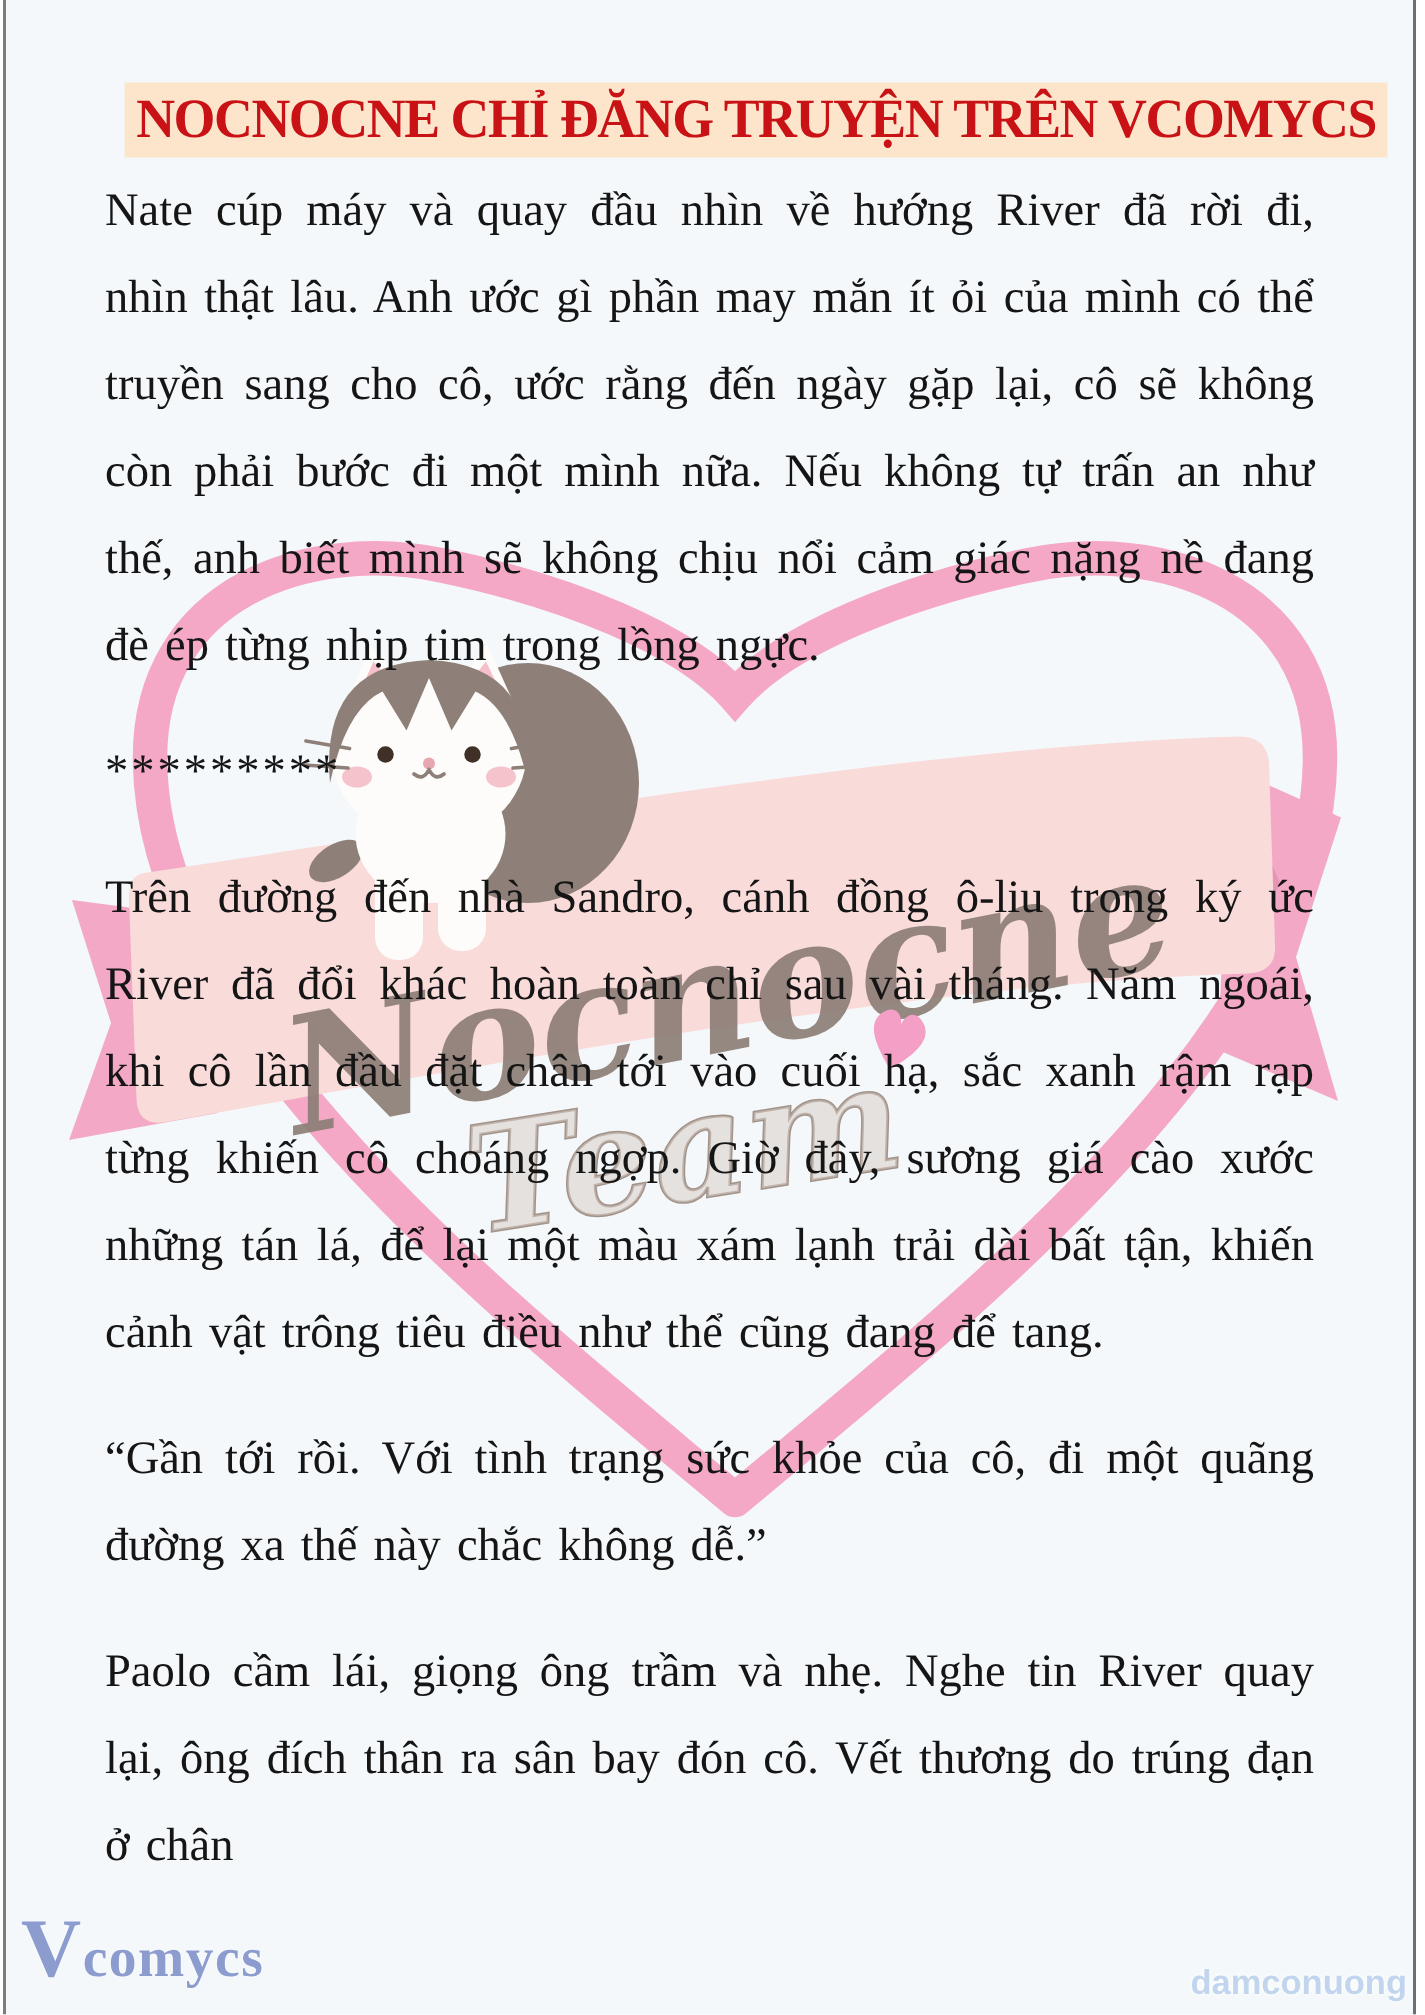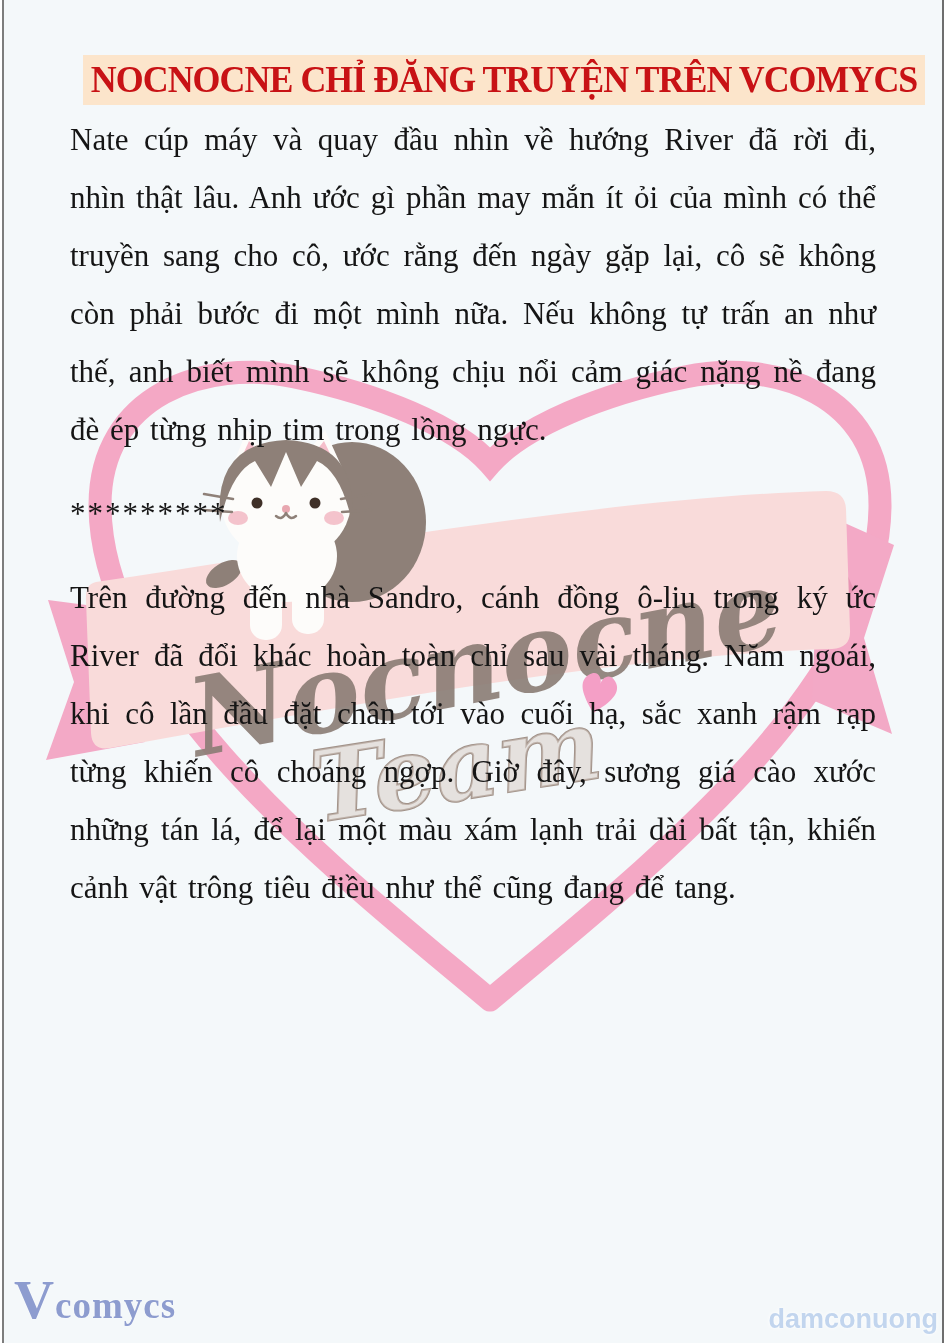--- a/index.html
+++ b/index.html
@@ -55,21 +55,21 @@
     font-size:37px;
     color:var(--logo-blue,#8d9ccf);
     letter-spacing:1px;
     text-shadow:0 0 2px rgba(255,255,255,.8);
   }
   .vcomycs-logo::first-letter{font-size:1.5em;}
   .damconuong{
     position:absolute;right:12px;bottom:8px;z-index:3;
     font-family:"Liberation Sans","DejaVu Sans",sans-serif;
     font-weight:bold;
-    font-size:27px;
+    font-size:23px;
     color:#c2d5ee;
     text-shadow:0 0 5px rgba(255,255,255,.95),0 0 2px rgba(255,255,255,.9);
   }
 </style>
 </head>
 <body>
 
 <div class="page">
   <div class="inner-bg"></div>
   <div class="edge-line left"></div>
@@ -128,17 +128,19 @@
     <path d="M 0 24 C -10 14 -15 6 -9 0 C -4 -5 0 0 0 4 C 0 0 4 -5 9 0 C 15 6 10 14 0 24 Z" fill="#f49fc6" transform="translate(602 678) rotate(14) scale(1.5)"></path>
   </svg>
 
   <div class="content">
     <div class="header-wrap">
       <span class="header-banner">NOCNOCNE CHỈ ĐĂNG TRUYỆN TRÊN VCOMYCS</span>
     </div>
     <p class="story-par first-par">Nate cúp máy và quay đầu nhìn về hướng River đã rời đi, nhìn thật lâu. Anh ước gì phần may mắn ít ỏi của mình có thể truyền sang cho cô, ước rằng đến ngày gặp lại, cô sẽ không còn phải bước đi một mình nữa. Nếu không tự trấn an như thế, anh biết mình sẽ không chịu nổi cảm giác nặng nề đang đè ép từng nhịp tim trong lồng ngực.</p>
     <p class="story-par separator-par">*********</p>
     <p class="story-par">Trên đường đến nhà Sandro, cánh đồng ô-liu trong ký ức River đã đổi khác hoàn toàn chỉ sau vài tháng. Năm ngoái, khi cô lần đầu đặt chân tới vào cuối hạ, sắc xanh rậm rạp từng khiến cô choáng ngợp. Giờ đây, sương giá cào xước những tán lá, để lại một màu xám lạnh trải dài bất tận, khiến cảnh vật trông tiêu điều như thể cũng đang để tang.</p>
+    <p class="story-par">“Gần tới rồi. Với tình trạng sức khỏe của cô, đi một quãng đường xa thế này chắc không dễ.”</p>
+    <p class="story-par">Paolo cầm lái, giọng ông trầm và nhẹ. Nghe tin River quay lại, ông đích thân ra sân bay đón cô. Vết thương do trúng đạn ở chân</p>
   </div>
 
   <div class="vcomycs-logo">Vcomycs</div>
   <div class="damconuong">damconuong</div>
 </div>
 
 </body></html>

